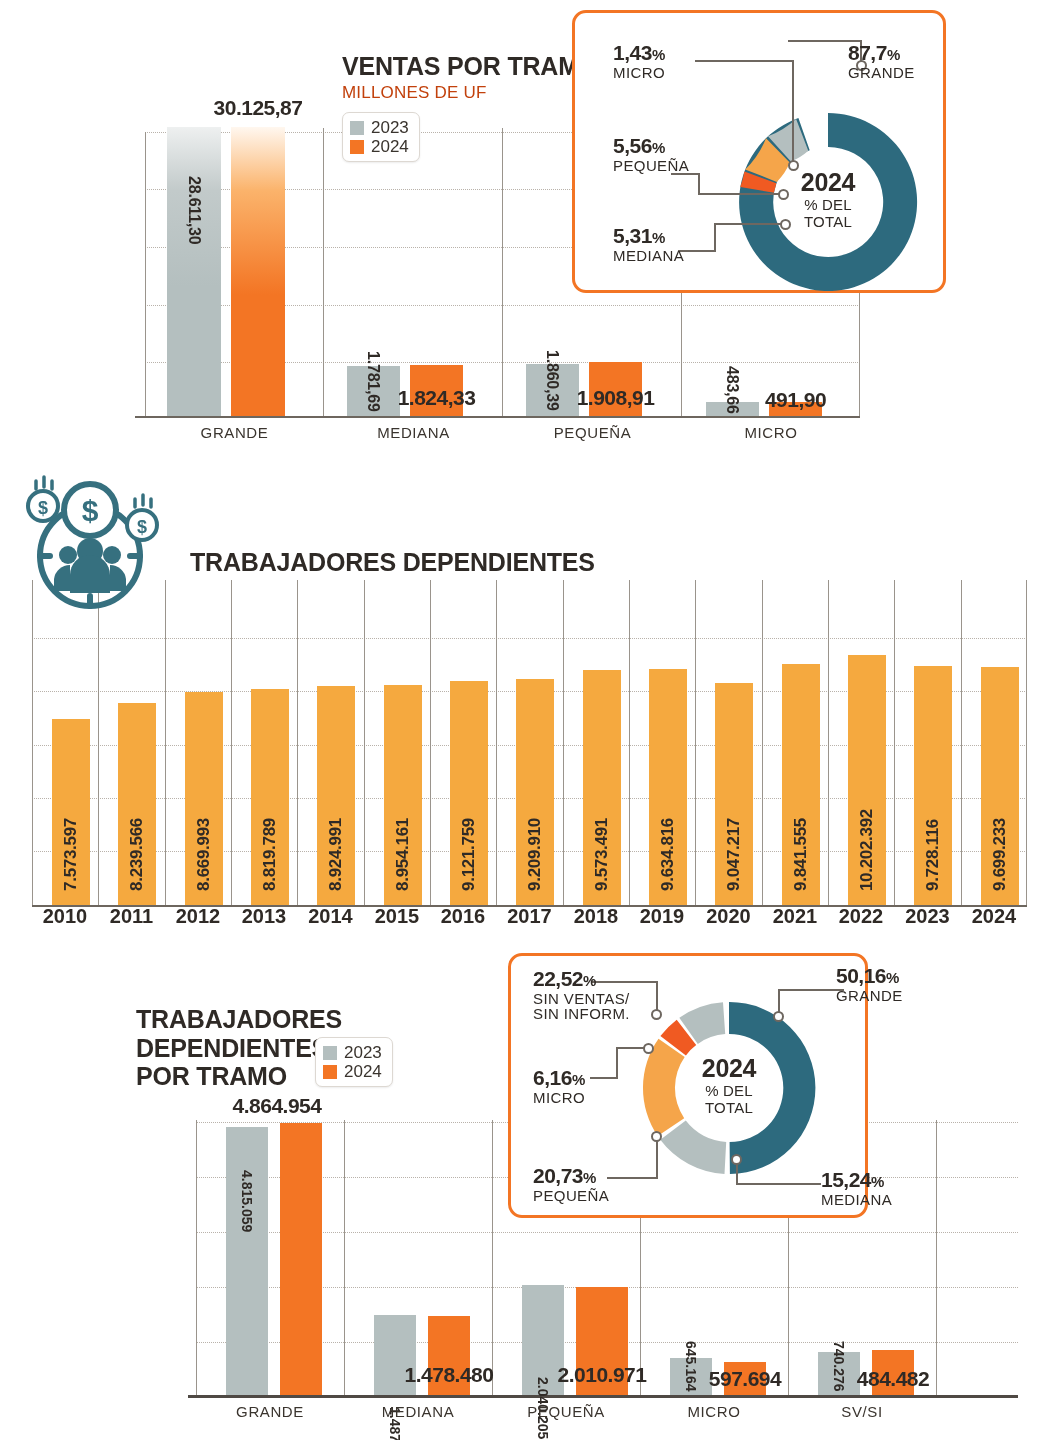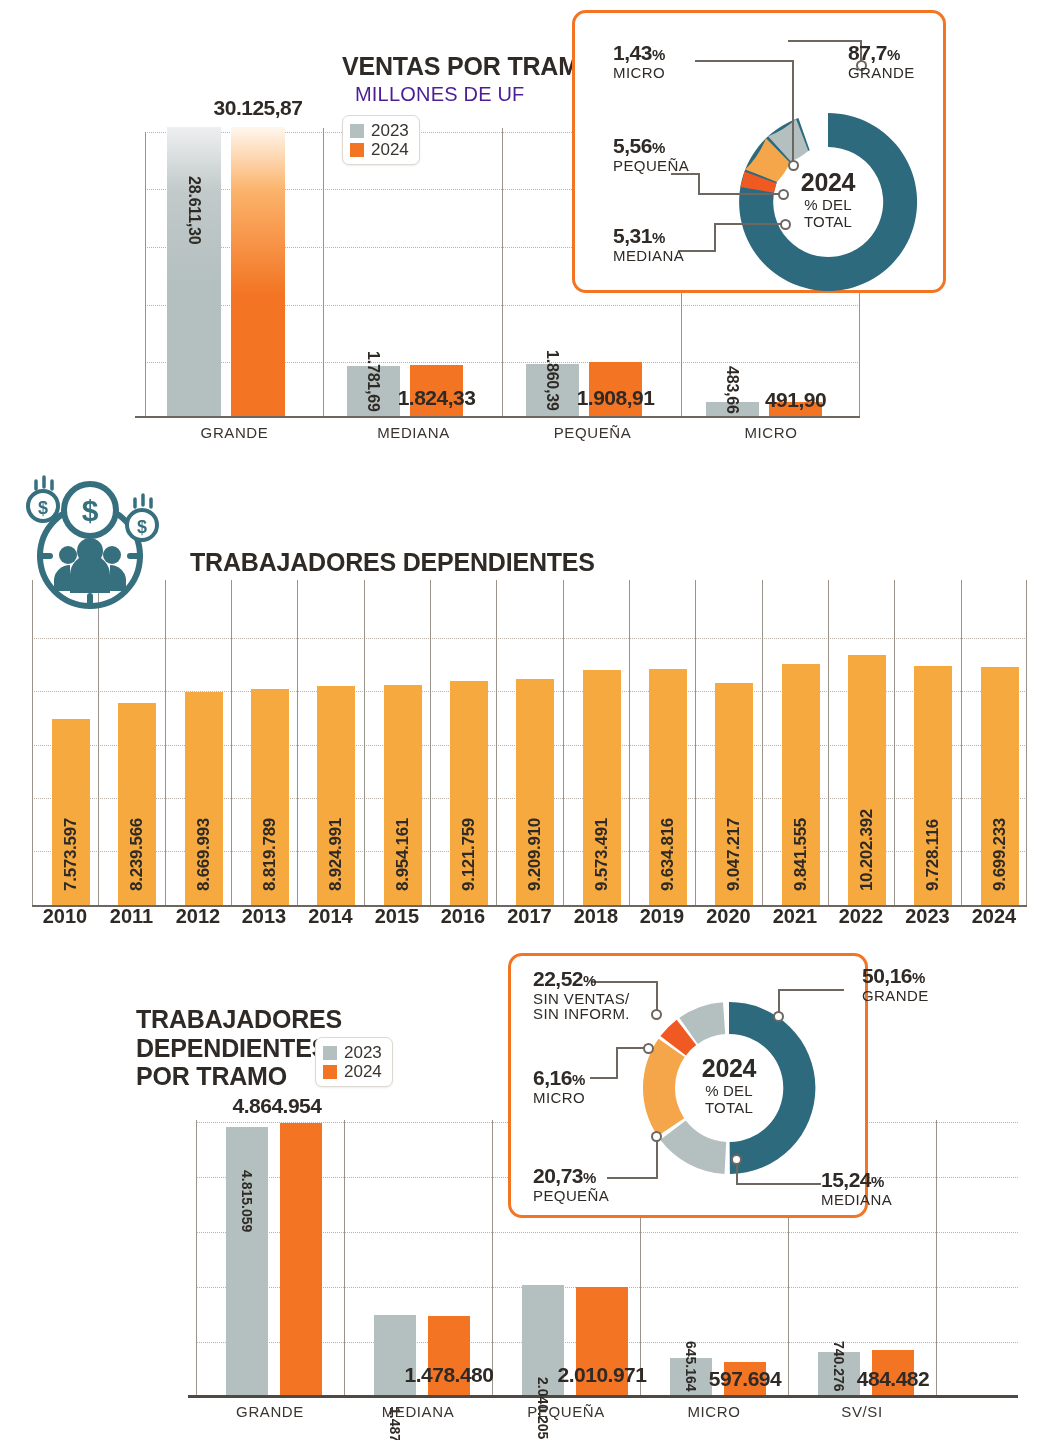--- a/index.html
+++ b/index.html
@@ -38,21 +38,21 @@
   .s24 { background:#f37524; }
 
   .lbl-in { font-size:16px; font-weight:bold; color:#2f2a26; letter-spacing:-0.2px; }
   .lbl-out { font-size:21px; font-weight:bold; color:#2f2a26; letter-spacing:-0.5px; }
   .lbl-in-sm { font-size:14px; font-weight:bold; color:#2f2a26; }
 
   .catrow { position:absolute; top:424px; left:145px; width:715px; display:flex; }
   .catrow div { text-align:center; font-size:15px; letter-spacing:0.6px; color:#3a342e; }
 
   .title-main { font-size:25px; font-weight:bold; letter-spacing:-0.2px; color:#2f2a26; }
-  .title-sub  { font-size:20px; letter-spacing:0.2px; color:#4c1d95; margin-top:2px;margin-left:13px; }
+  .title-sub  { font-size:17px; letter-spacing:0.2px; color:#c2410c; margin-top:2px; }
 
   .legend { display:inline-block; border:1px solid #ddd8d2; border-radius:7px;
      background:#fff; padding:5px 10px 5px 7px; box-shadow:0 1px 2px rgba(0,0,0,.08); }
   .legend .lrow { display:flex; align-items:center; gap:7px; line-height:1.12; }
   .legend .sw { width:14px; height:14px; display:inline-block; }
   .legend .ltxt { font-size:17px; color:#3a342e; }
 
   
   .card { position:absolute; border:3px solid #f37524; border-radius:14px; background:#fff; }
 
@@ -441,21 +441,21 @@
       <polyline points="138,92 106,92 106,122 79,122" fill="none" stroke="#6e6760" stroke-width="2"></polyline>
       <polyline points="146,58 146,26 80,26" fill="none" stroke="#6e6760" stroke-width="2"></polyline>
     </svg>
 
     <div class="dot" style="left:262px;top:55px"></div>
     <div class="dot" style="left:220px;top:198px"></div>
     <div class="dot" style="left:140px;top:175px"></div>
     <div class="dot" style="left:132px;top:87px"></div>
     <div class="dot" style="left:140px;top:53px"></div>
 
-    <div class="cal" style="left:351px;top:9px">
+    <div class="cal" style="left:325px;top:9px">
       <div class="pct"><span>50,16</span><span class="sm">%</span></div>
       <div class="nm">GRANDE</div>
     </div>
 
     <div class="cal" style="left:22px;top:12px">
       <div class="pct"><span>22,52</span><span class="sm">%</span></div>
       <div class="nm" style="white-space:pre-line">SIN VENTAS/
 SIN INFORM.</div>
     </div>
 

